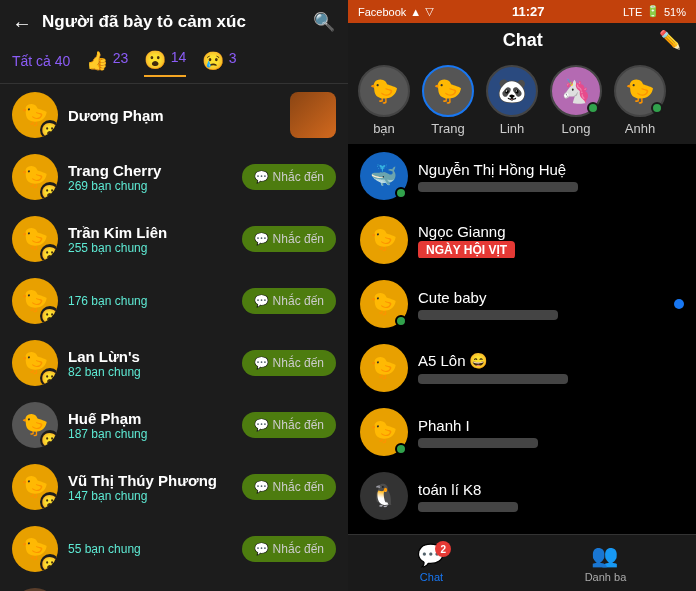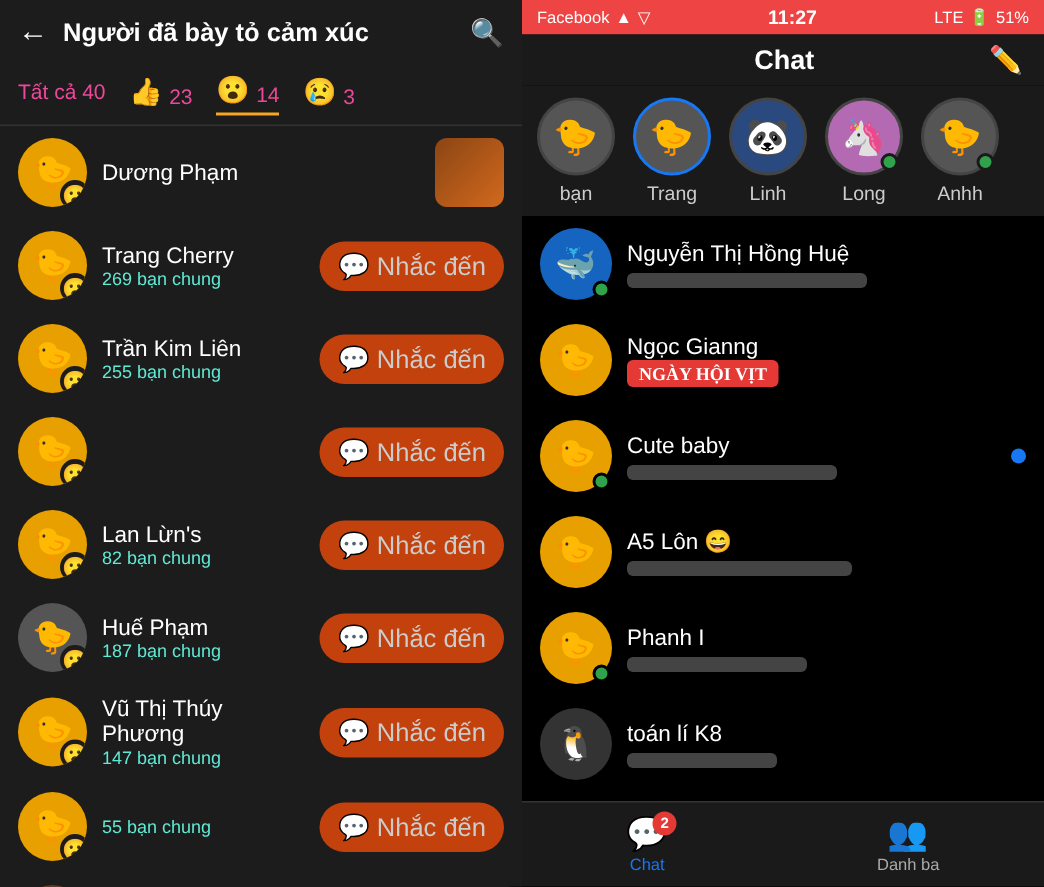--- a/index.html
+++ b/index.html
@@ -52,24 +52,24 @@
     .reaction-tabs {
       display: flex;
       align-items: center;
       padding: 6px 12px;
       border-bottom: 1px solid #333;
       gap: 16px;
     }
 
     .tab-item {
       display: flex;
-      align-items: flex-end;
+      align-items: flex-start;
       gap: 4px;
       font-size: 14px;
-      color: #ec4899;
+      color: #8b5cf6;
       padding-bottom: 4px;
       cursor: pointer;
     }
 
     .tab-item.active {
       border-bottom: 2px solid #f5a623;
     }
 
     .tab-emoji {
       font-size: 18px;
@@ -120,35 +120,35 @@
       justify-content: center;
     }
 
     .person-info {
       flex: 1;
     }
 
     .person-name {
       color: #fff;
       font-size: 15px;
-      font-weight: 400;
+      font-weight: 700;
     }
 
     .person-mutual {
       color: #5eead4;
       font-size: 12px;
     }
 
     .message-btn {
-      background: #c2410c;
+      background: #4d7c0f;
       color: #ccc;
       border: none;
       border-radius: 20px;
       padding: 6px 12px;
-      font-size: 17px;
+      font-size: 12px;
       cursor: pointer;
       display: flex;
       align-items: center;
       gap: 4px;
       white-space: nowrap;
     }
 
     .first-person {
       position: relative;
     }
@@ -172,21 +172,21 @@
       display: flex;
       flex-direction: column;
       overflow: hidden;
     }
 
     .right-status-bar {
       display: flex;
       justify-content: space-between;
       align-items: center;
       padding: 4px 10px;
-      background: #ef4444;
+      background: #c2410c;
     }
 
     .status-left {
       display: flex;
       align-items: center;
       gap: 4px;
     }
 
     .status-left span {
       color: #fff;
@@ -480,20 +480,21 @@
       </div>
       <button class="message-btn">💬 Nhắc đến</button>
     </div>
 
     <div class="person-item">
       <div class="person-avatar av-duck">
         🐤
         <div class="reaction-badge">😮</div>
       </div>
       <div class="person-info">
+        <div class="person-mutual">176 bạn chung</div>
       </div>
       <button class="message-btn">💬 Nhắc đến</button>
     </div>
 
     <div class="person-item">
       <div class="person-avatar av-duck">
         🐤
         <div class="reaction-badge">😮</div>
       </div>
       <div class="person-info">
@@ -617,21 +618,21 @@
         <div class="chat-preview" style="background:#444; height:10px; border-radius:4px; width:160px; margin-top:4px;"></div>
       </div>
     </div>
 
     <div class="chat-item">
       <div class="chat-avatar" style="background:#e8a000;">
         🐤
       </div>
       <div class="chat-info">
         <div class="chat-name">Ngọc Gianng</div>
-        <div style="margin-top:0;font-family:Liberation Serif, serif;">
+        <div style="margin-top:0;">
           <span class="ngay-hoi-vit">NGÀY HỘI VỊT</span>
         </div>
       </div>
     </div>
 
     <div class="chat-item">
       <div class="chat-avatar" style="background:#e8a000;">
         🐤
         <div class="chat-online"></div>
       </div>

